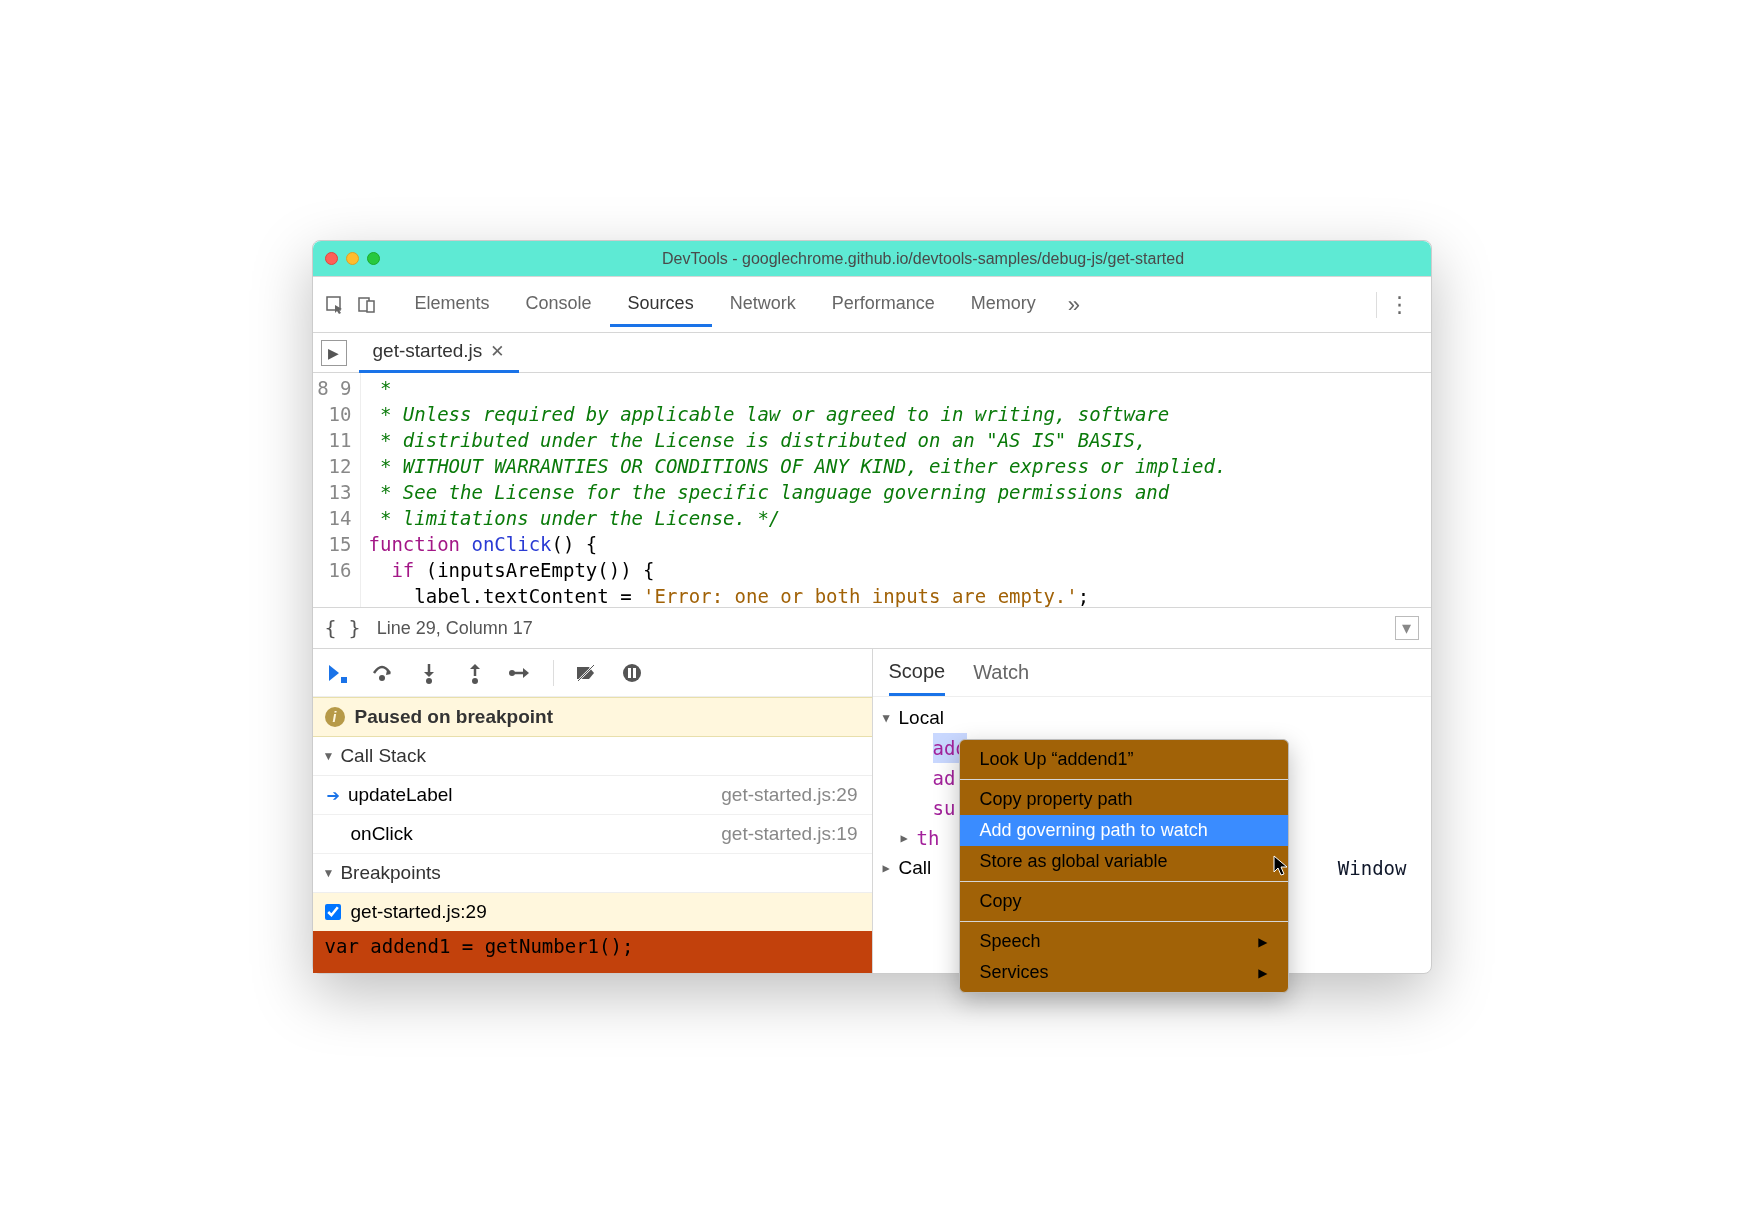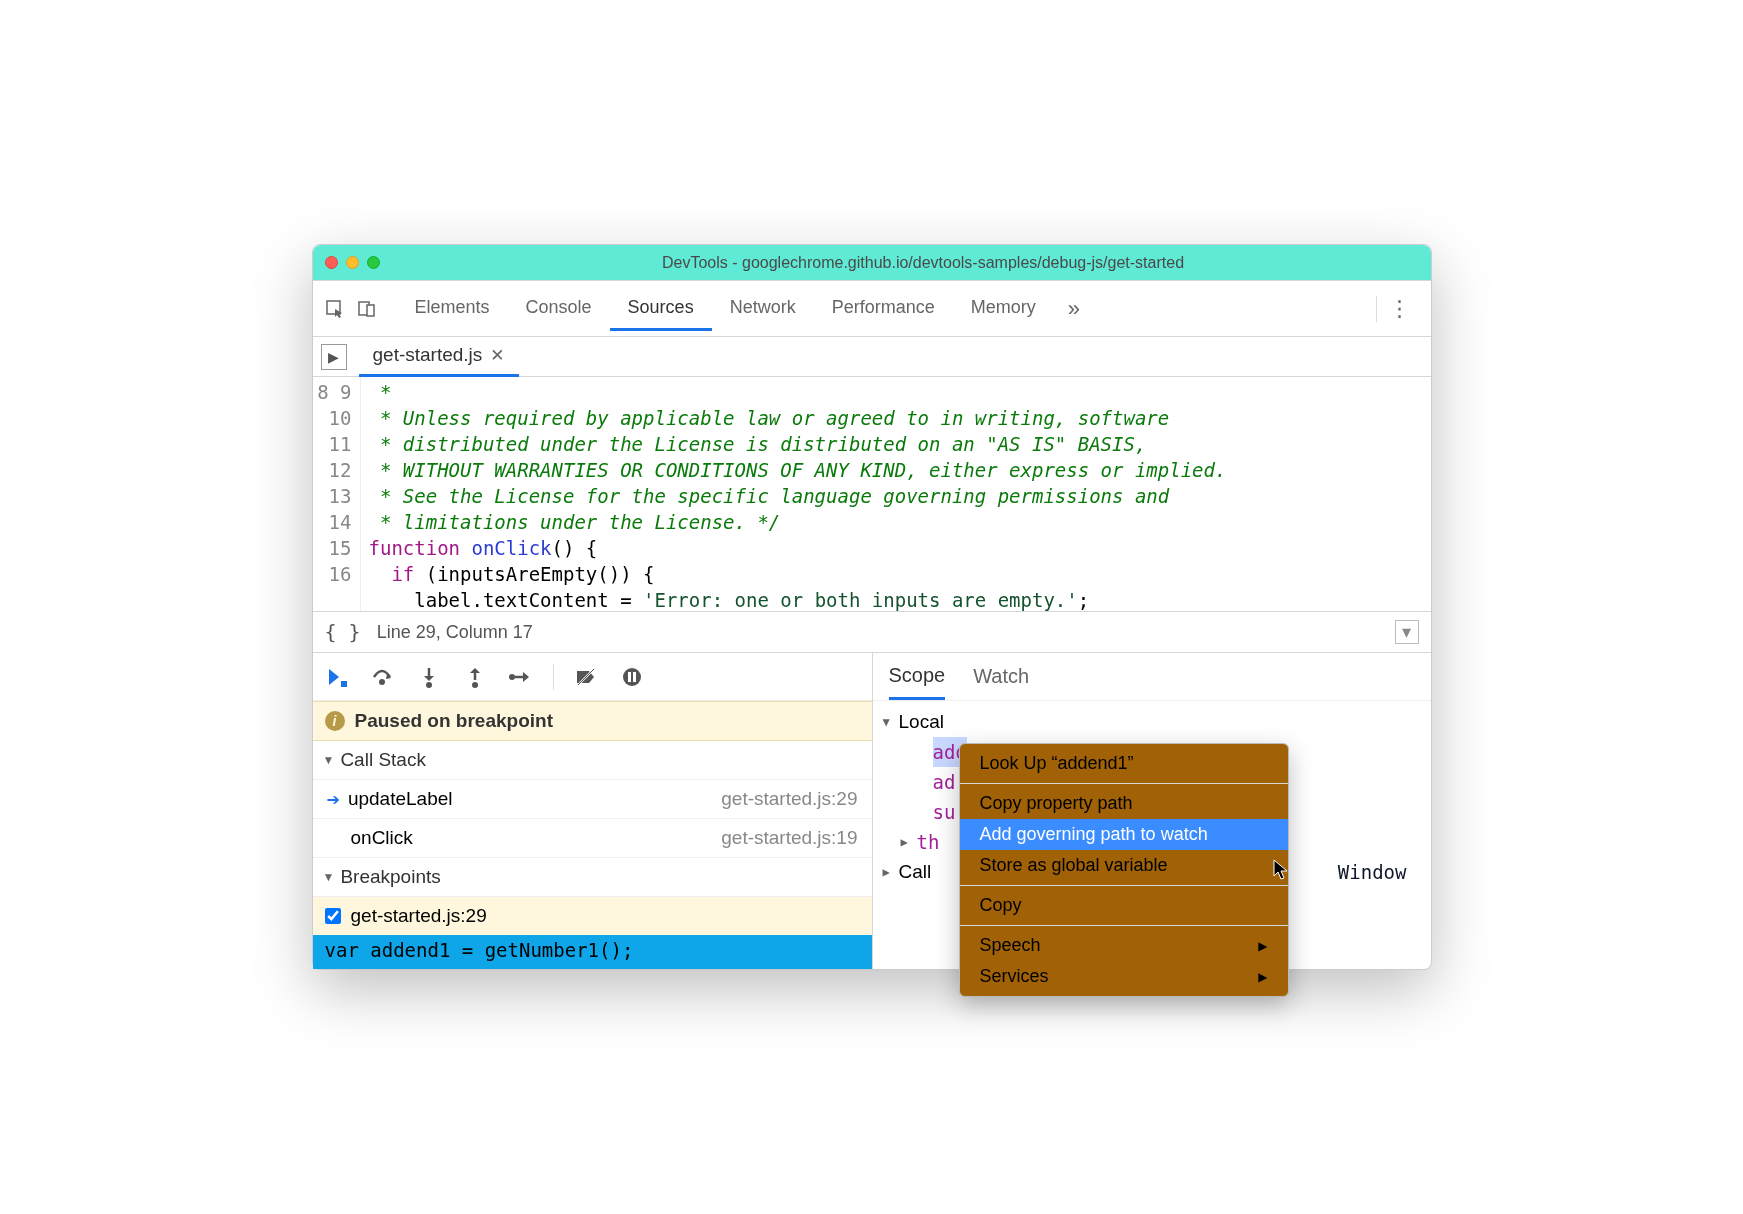--- a/index.html
+++ b/index.html
@@ -62,21 +62,21 @@
   .show-nav { width: 26px; height: 26px; border: 1px solid #999; display: flex; align-items: center; justify-content: center; font-size: 14px; color: #555; margin-right: 12px; }
   .filetab { padding: 8px 14px; font-size: 19px; color: #333; border-bottom: 3px solid #1a73e8; display: flex; align-items: center; gap: 8px;}
   .close-x { font-size: 17px; color: #666; }
   
   .code-area { display: flex; font-family: Menlo, Monaco, monospace; font-size: 19px; line-height: 26px; height: 234px; overflow: hidden; }
   .gutter { width: 48px; text-align: right; padding: 2px 8px 2px 0; color: #888; border-right: 1px solid #eee; background: #fff; }
   .code { padding: 2px 0 2px 8px; white-space: pre; flex: 1; }
   .c-comment { color: #0a7a0a; font-style: italic; }
   .c-keyword { color: #a31787; }
   .c-func { color: #2a3bd4; }
-  .c-string { color: #14532d; }
+  .c-string { color: #a16207; }
   
   .statusbar {
     height: 42px;
     border-top: 1px solid #d6d6d6;
     border-bottom: 1px solid #d6d6d6;
     display: flex;
     align-items: center;
     padding: 0 12px;
     font-size: 18px;
     color: #555;
@@ -115,21 +115,21 @@
   .info-icon { width: 20px; height: 20px; border-radius: 50%; background: #b79a48; color: #fff7dd; font-weight: bold; display:flex; align-items:center; justify-content:center; font-size: 14px; font-style: italic;}
   
   .section-header { padding: 8px 10px; font-size: 19px; color: #333; border-bottom: 1px solid #eee; display:flex; align-items:center; gap:6px;}
   .tri { font-size: 12px; color: #666; }
   .stack-item { padding: 8px 14px; font-size: 19px; display: flex; align-items: center; border-bottom: 1px solid #f0f0f0;}
   .stack-item .arrow { color: #1a73e8; margin-right: 8px; font-size: 16px;}
   .stack-item .loc { margin-left: auto; color: #888; }
   .stack-item.no-arrow { padding-left: 38px; }
   
   .bp-item { padding: 8px 12px; background: #fff7dd; font-size: 19px; display:flex; align-items:center; gap:10px;}
-  .bp-code { padding: 4px 12px 8px; background: #0ea5e9; font-family: Menlo, monospace; font-size: 19px; white-space: pre;}
+  .bp-code { padding: 4px 12px 16px; background: #c2410c; font-family: Menlo, monospace; font-size: 19px; white-space: pre;}
   input[type=checkbox] { width: 16px; height: 16px; }
   
   .scope-tabs { height: 48px; display: flex; align-items: center; padding: 0 16px; gap: 28px; font-size: 20px; border-bottom: 1px solid #eee;}
   .scope-tab { padding: 10px 0; color: #666; }
   .scope-tab.active { color: #333; border-bottom: 3px solid #1a73e8; }
   
   .scope-body { padding: 6px 0; font-family: Menlo, monospace; font-size: 19px; line-height: 30px;}
   .scope-row { display: flex; align-items: center; padding: 0 10px; }
   .scope-row .tri { width: 16px; }
   .scope-row.indent1 { padding-left: 60px; }

